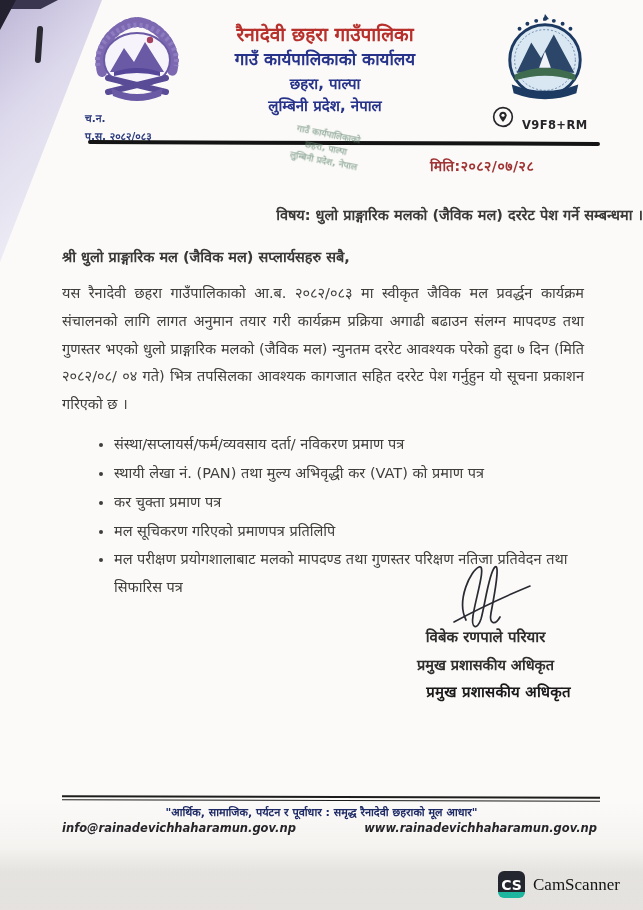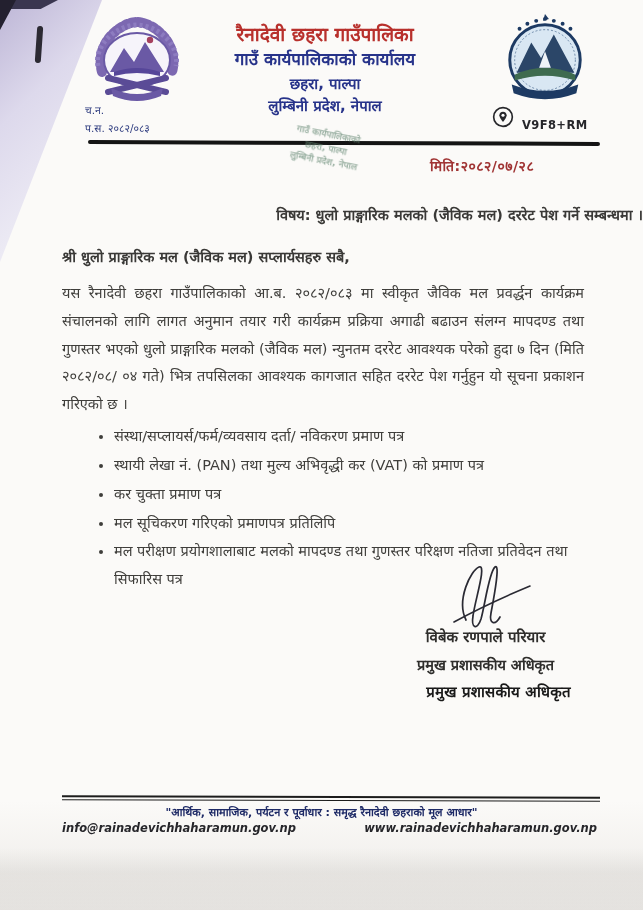--- a/index.html
+++ b/index.html
@@ -36,40 +36,40 @@
   
   .emblem-left{position:absolute;left:84px;top:12px;width:106px;height:100px;}
   .logo-right{position:absolute;left:496px;top:14px;width:98px;height:92px;}
   .head-center{
     position:absolute;left:160px;top:22px;width:330px;text-align:center;line-height:1.28;
   }
   .head-line1{font-size:19px;font-weight:bold;color:#b8302c;}
   .head-line2{font-size:17px;font-weight:bold;color:#27338a;margin-top:3px;}
   .head-line3{font-size:15px;font-weight:bold;color:#27338a;margin-top:4px;}
   .head-line4{font-size:15px;font-weight:bold;color:#27338a;margin-top:3px;}
-  .refs{position:absolute;left:85px;top:102px;font-size:10.5px;font-weight:normal;color:#2c3a7e;line-height:1.7;}
+  .refs{position:absolute;left:85px;top:110px;font-size:10.5px;font-weight:bold;color:#2c3a7e;line-height:1.7;}
   .plus-code-row{position:absolute;left:492px;top:106px;display:flex;align-items:flex-end;gap:8px;}
   .plus-code-text{font-size:11.5px;font-weight:bold;color:#26262a;letter-spacing:.4px;}
   .head-rule{
     position:absolute;left:88px;top:141px;width:512px;height:4px;background:#141414;
     transform:rotate(.2deg);border-radius:2px;
   }
   
   .faint-stamp{
     position:absolute;left:256px;top:128px;width:140px;text-align:center;
     transform:rotate(11deg);color:rgba(100,135,115,.62);
     font-size:9px;line-height:1.5;filter:blur(.3px);font-weight:bold;
   }
   .date-line{position:absolute;left:430px;top:156px;font-size:14px;font-weight:600;color:#a03434;letter-spacing:.5px;}
   .subject-line{position:absolute;left:0;top:204px;width:643px;text-align:right;font-size:14.5px;font-weight:600;color:#3a3937;}
   .salutation{position:absolute;left:62px;top:246px;font-size:14.5px;font-weight:700;color:#3a3937;}
   .main-text{position:absolute;left:62px;top:280px;width:522px;}
   .body-par{margin:0;font-size:14.5px;line-height:1.92;text-align:justify;color:#3f3e3b;}
   .list-heading{font-size:14.5px;font-weight:600;color:#3a3937;margin-top:2px;}
-  ul.docs{margin:4px 0 0 0;padding-left:52px;}
+  ul.docs{margin:12px 0 0 0;padding-left:52px;}
   ul.docs li{font-size:14.5px;line-height:1.92;color:#3f3e3b;margin-bottom:1px;}
   
   .sig-svg{position:absolute;left:438px;top:558px;width:95px;height:78px;}
   .sig-block{position:absolute;left:388px;top:626px;width:195px;text-align:center;}
   .sig-name{font-size:15px;font-weight:600;color:#2f2e2c;}
   .sig-designation{font-size:14.5px;font-weight:600;color:#2f2e2c;margin-top:8px;}
   .sig-stamp-designation{font-size:15px;font-weight:bold;color:#191919;margin-top:7px;padding-left:26px;letter-spacing:.2px;}
   
   .footer-rule{
     position:absolute;left:62px;top:796px;width:538px;height:2px;
@@ -198,14 +198,18 @@
     <div class="sig-stamp-designation">प्रमुख प्रशासकीय अधिकृत</div>
   </div>
 
   <div class="footer-rule"></div>
   <div class="slogan">"आर्थिक, सामाजिक, पर्यटन र पूर्वाधार : समृद्ध रैनादेवी छहराको मूल आधार"</div>
   <div class="contact-email">info@rainadevichhaharamun.gov.np</div>
   <div class="contact-web">www.rainadevichhaharamun.gov.np</div>
 
   <div class="bottom-shade"></div>
 
+  <div class="camscanner">
+    <div class="cs-badge">CS</div>
+    <div class="cs-label">CamScanner</div>
+  </div>
 
 </div>
 
 </body></html>

